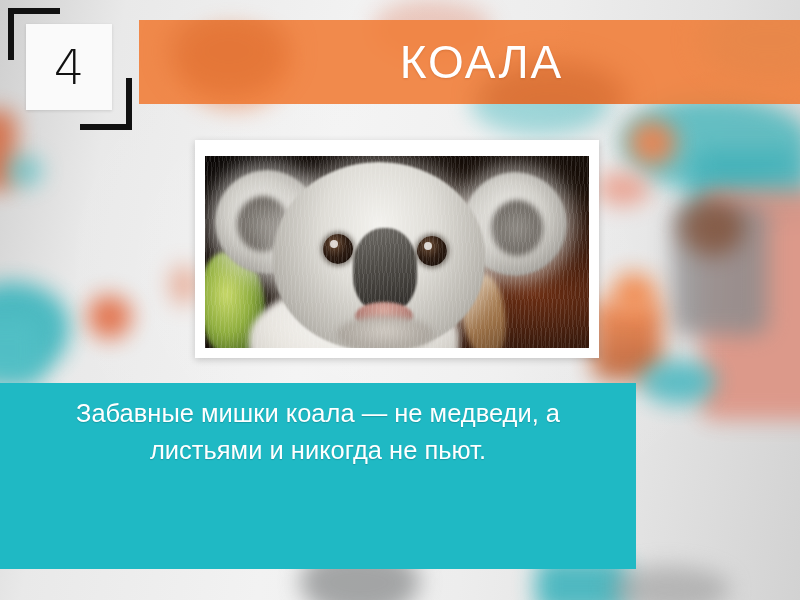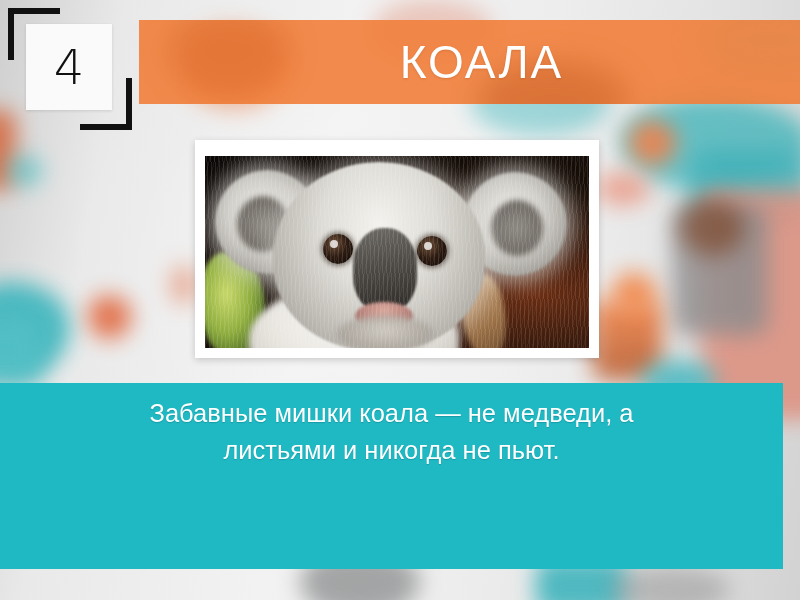--- a/index.html
+++ b/index.html
@@ -126,21 +126,21 @@
     background:radial-gradient(ellipse at 50% 40%,#cfc9c1 0%,#a8a29a 70%,#857f78 100%);
     filter:blur(3px);}
   .k-fur{position:absolute;inset:0;opacity:.35;
     background:
       repeating-linear-gradient(88deg,rgba(255,255,255,.30) 0 1px,rgba(0,0,0,0) 1px 4px),
       repeating-linear-gradient(-78deg,rgba(255,255,255,.18) 0 1px,rgba(0,0,0,0) 1px 5px);
     filter:blur(.4px);}
 
   
   .caption{
-    position:absolute;left:0;top:383px;width:783px;height:186px;
+    position:absolute;left:0;top:383px;width:636px;height:186px;
     background:#1fb9c4;
     display:flex;flex-direction:column;align-items:center;
     padding-top:12px;box-sizing:border-box;
   }
   .caption p{
     margin:0;
     width:742px;
     text-align:center;
     color:#ffffff;
     font-family:"Liberation Sans", sans-serif;

